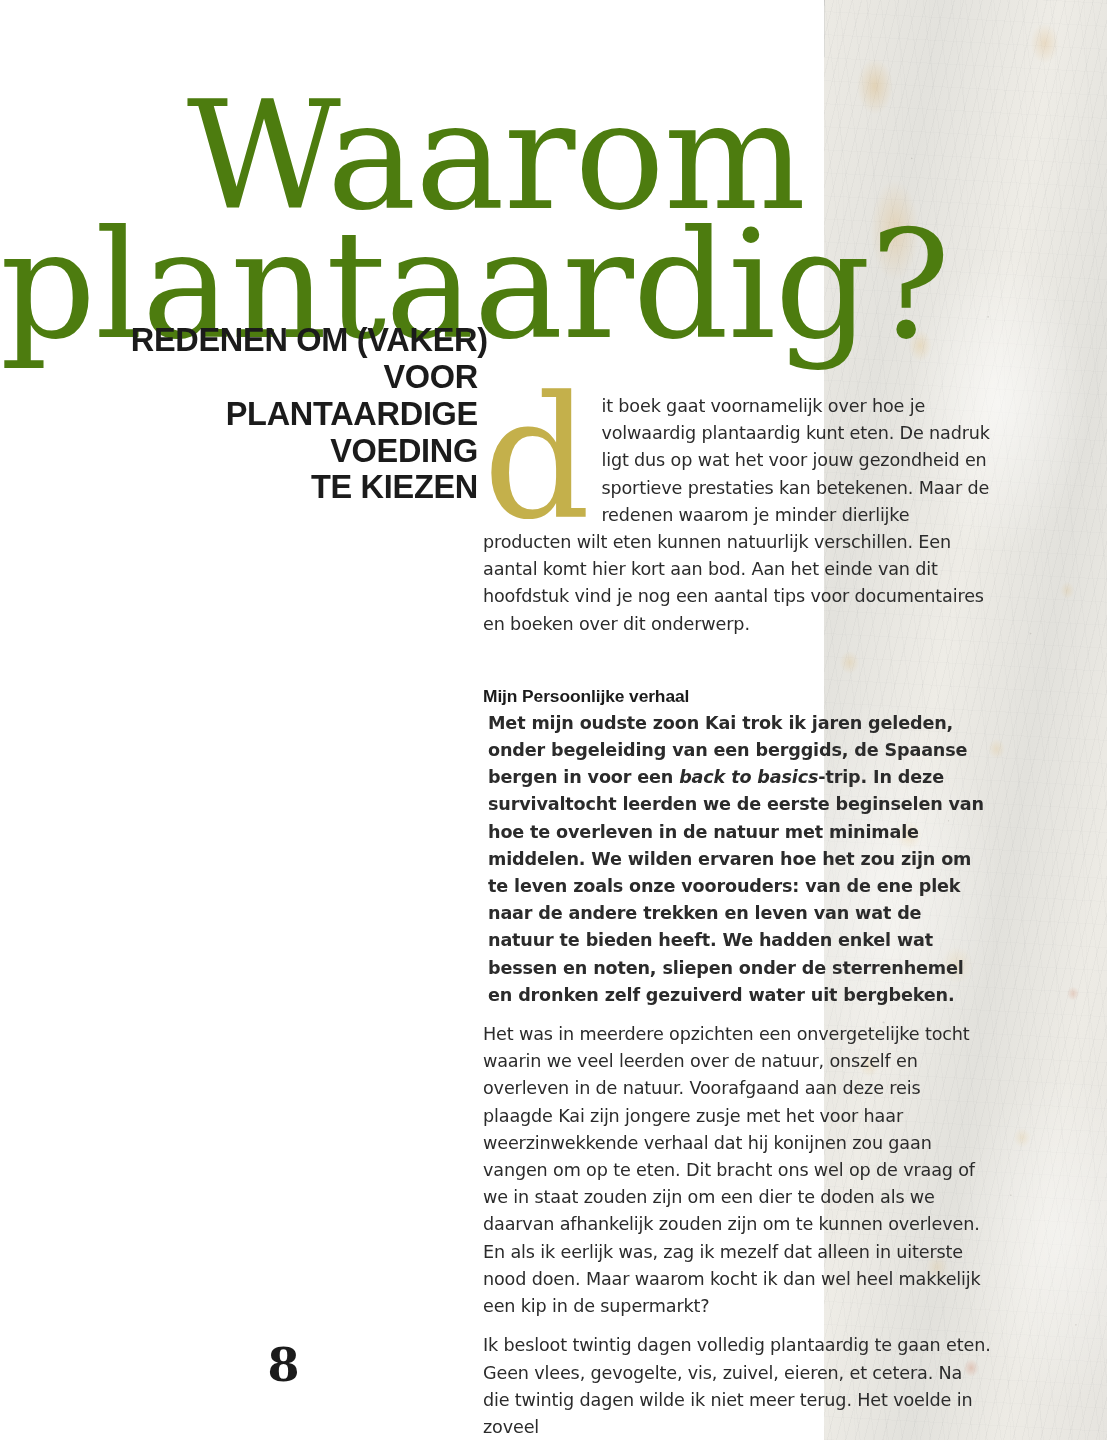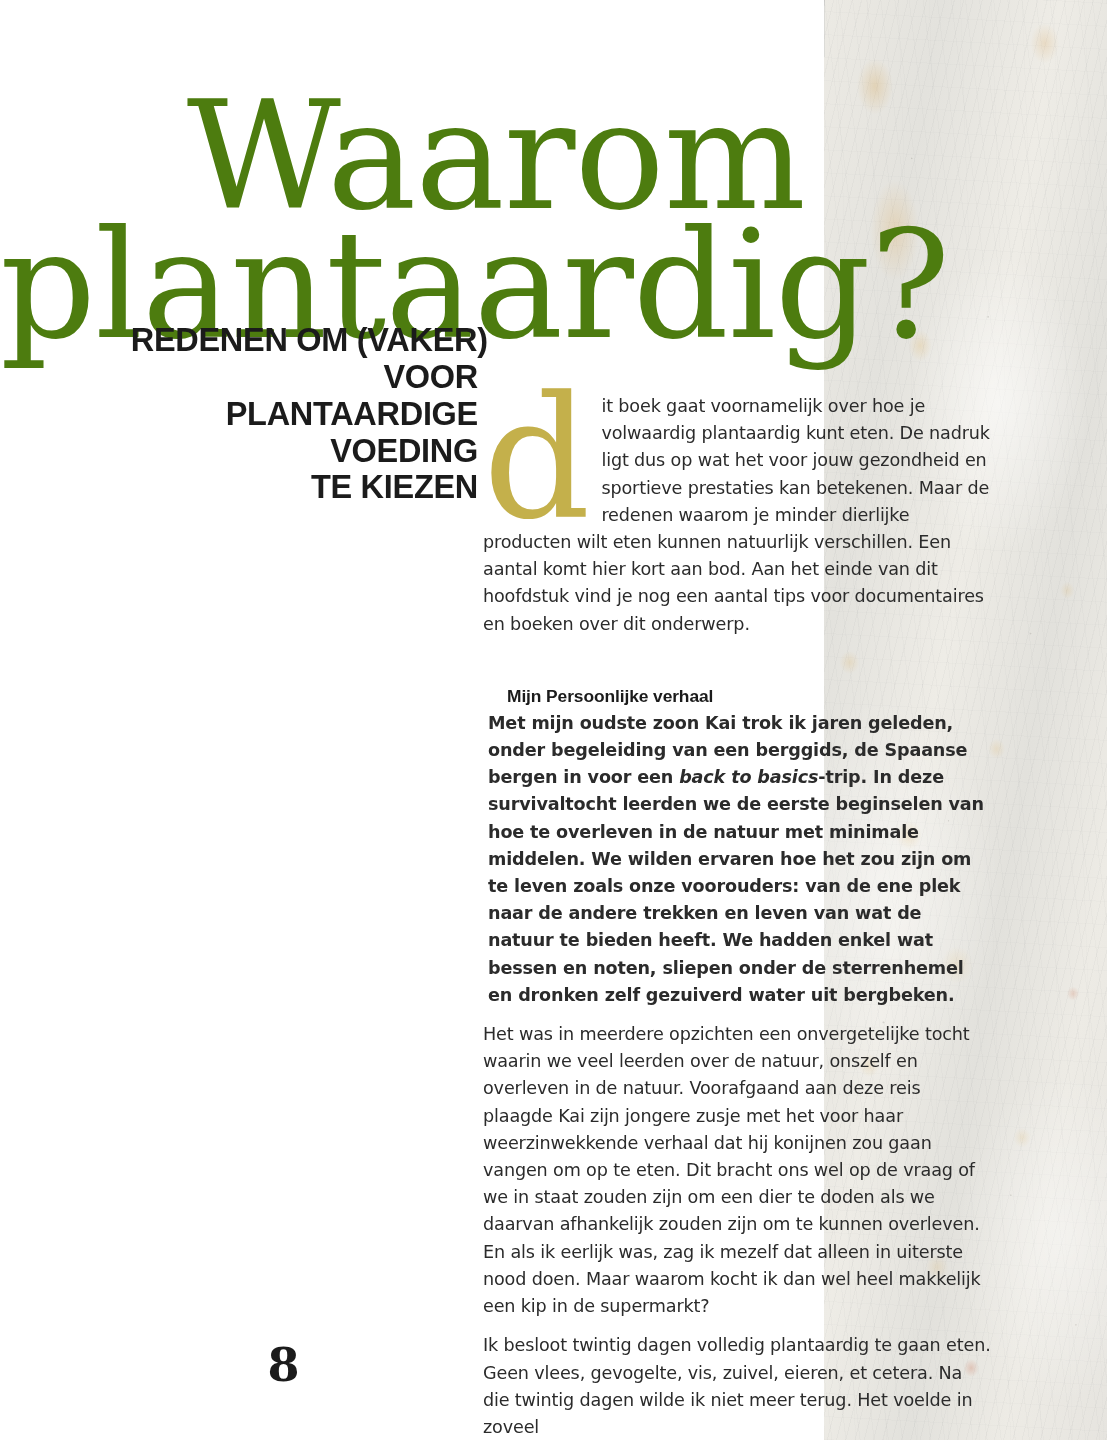--- a/index.html
+++ b/index.html
@@ -139,21 +139,20 @@
   #story-section { margin-top:46px; }
 
   #story-heading {
     font-family:"Liberation Sans", sans-serif;
     font-weight:bold;
     font-size:17.4px;
     line-height:24px;
     letter-spacing:-0.1px;
     color:#1b1b1b;
     margin-bottom:2px;
-    margin-left:24px;
   }
 
   .body-paragraph { margin:0; }
   .body-paragraph + .body-paragraph { margin-top:12px; }
   .para-gap { margin-top:27px; }
   .indent-soft { padding-left:5px;font-weight:bold; }
   em.italic-term { font-style:italic; }
 
   
   #page-folio {

